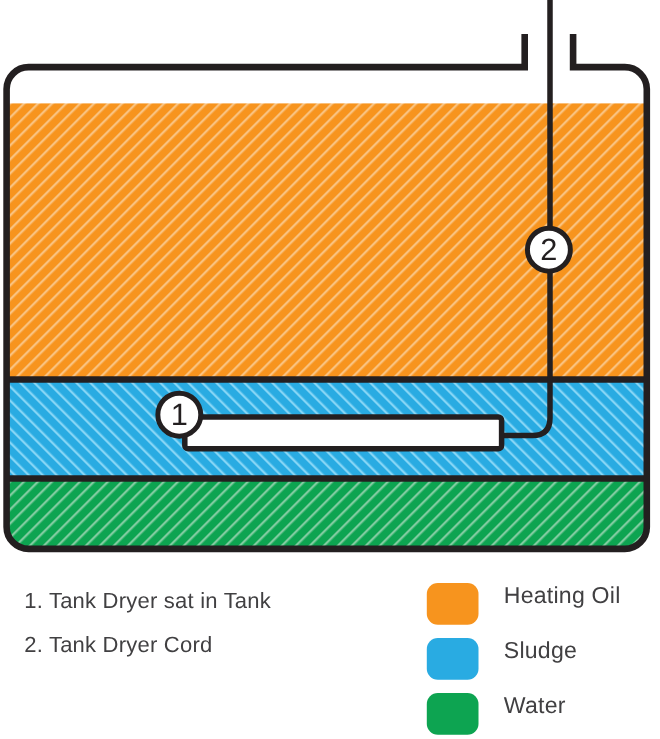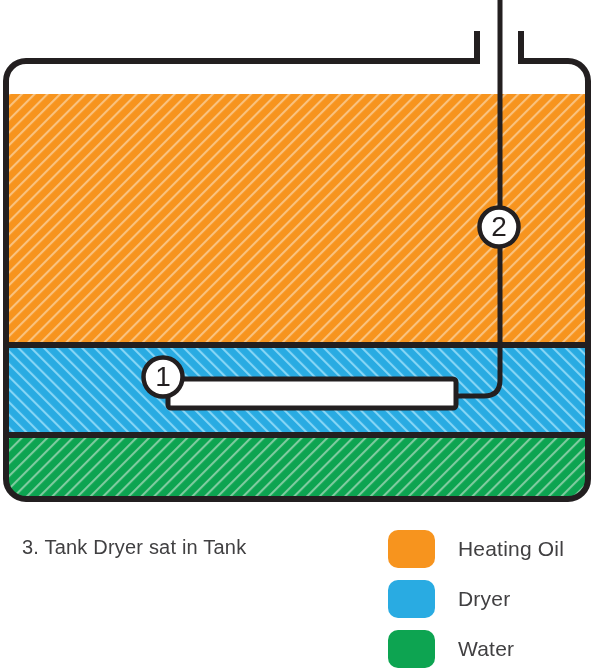--- a/index.html
+++ b/index.html
@@ -23,21 +23,21 @@
   }
   .note-line { white-space: nowrap; }
 
   .legend {
     position: absolute;
     left: 388px; top: 530px;
     display: flex;
     flex-direction: column;
     gap: 12px;
   }
-  .legend-row { display: flex; align-items: center; height: 38px; }
+  .legend-row { display: flex; align-items: flex-start; height: 38px; }
   .legend-swatch {
     width: 47px; height: 38px;
     border-radius: 10px;
     flex: 0 0 auto;
   }
   .legend-label {
     margin-left: 23px;
     color: #414042;
     font-size: 21px;
     letter-spacing: 0.2px;
@@ -89,31 +89,32 @@
       <text x="163" y="386" text-anchor="middle" font-size="28" fill="#231F20" font-family="Liberation Sans, sans-serif">1</text>
     </g>
 
     <g>
       <circle cx="499" cy="227" r="19.5" fill="#ffffff" stroke="#231F20" stroke-width="4.5"></circle>
       <text x="499" y="236" text-anchor="middle" font-size="28" fill="#231F20" font-family="Liberation Sans, sans-serif">2</text>
     </g>
   </svg>
 
   <div class="notes">
-    <div class="note-line">3. Tank Dryer sat in Tank</div>
+    <div class="note-line">1. Tank Dryer sat in Tank</div>
+    <div class="note-line">2. Tank Dryer Cord</div>
   </div>
 
   <div class="legend">
     <div class="legend-row">
       <div class="legend-swatch" style="background-color: rgb(247, 148, 30);"></div>
       <div class="legend-label">Heating Oil</div>
     </div>
     <div class="legend-row">
       <div class="legend-swatch" style="background-color: rgb(41, 171, 226);"></div>
-      <div class="legend-label">Dryer</div>
+      <div class="legend-label">Sludge</div>
     </div>
     <div class="legend-row">
       <div class="legend-swatch" style="background-color: rgb(13, 164, 81);"></div>
       <div class="legend-label">Water</div>
     </div>
   </div>
 
 </div>
 
 </body></html>

